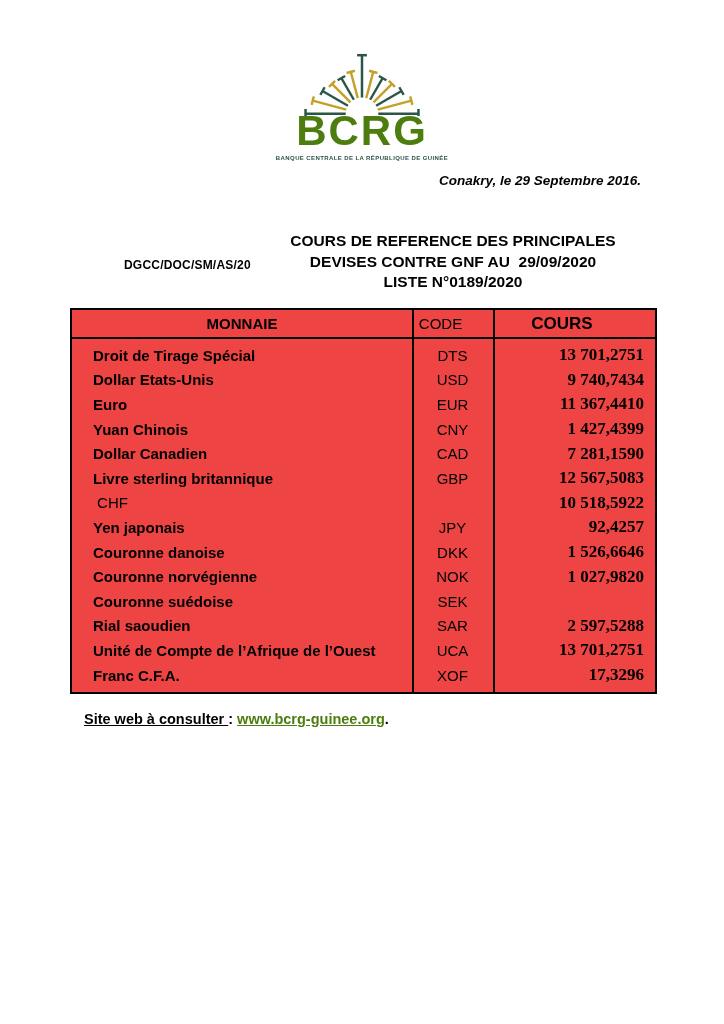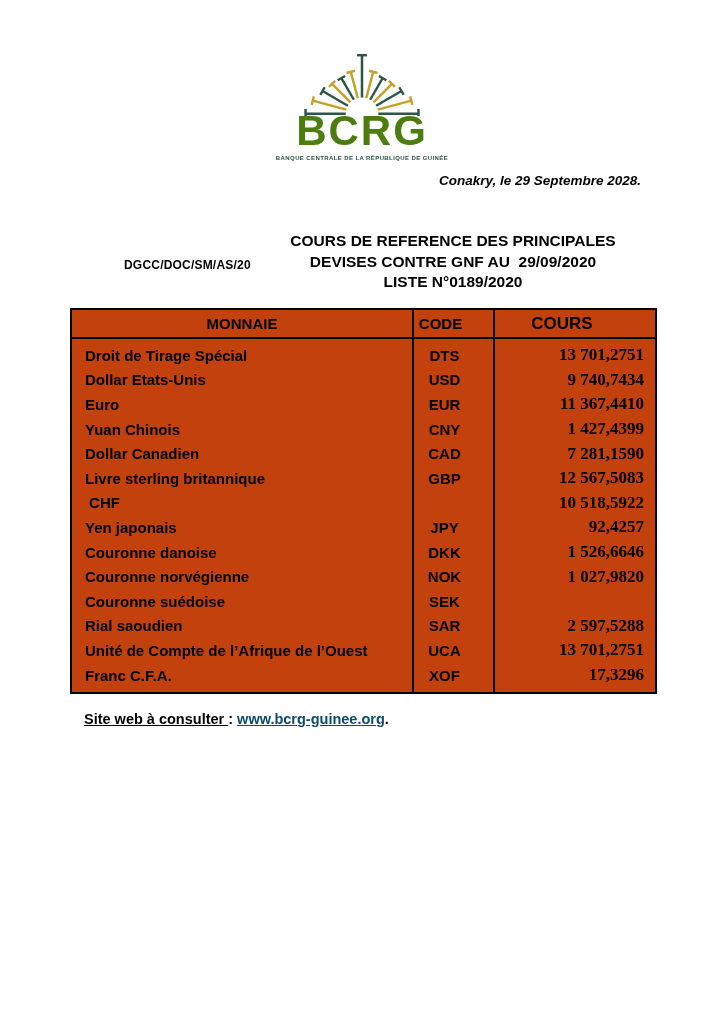--- a/index.html
+++ b/index.html
@@ -41,48 +41,48 @@
   
   .doc-title {
     position: absolute; top: 231px; left: 270px; width: 366px;
     text-align: center; font-size: 15.5px; font-weight: 700;
     line-height: 20.5px;
   }
 
   
   .rates-table {
     position: absolute; top: 308px; left: 70px; width: 587px;
-    border: 2px solid #000; background: #c2410c;
+    border: 2px solid #000; background: #ef4444;
   }
   .col-sep { position: absolute; top: 0; bottom: 0; width: 2px; background: #000; }
   .col-sep.s1 { left: 340px; }
   .col-sep.s2 { left: 421px; }
   .t-head {
     display: flex; align-items: center; height: 29px;
     border-bottom: 2px solid #000;
     font-size: 17px; font-weight: 700;
   }
   .t-head .c-monnaie { text-align: center; padding-left: 0; }
-  .t-body { padding: 4px 0 5px 4px; }
+  .t-body { padding: 4px 0 5px 12px; }
   .t-row { display: flex; align-items: center; height: 24.6px; }
   .t-body .t-row:nth-child(12) { }
   .c-monnaie { width: 340px; padding-left: 9px; font-size: 15px; font-weight: 700; }
-  .c-code   { width: 57px; text-align: center; font-size: 15px; font-weight: 700; }
+  .c-code   { width: 57px; text-align: center; font-size: 15px; font-weight: 400; }
   .c-cours  {
     flex: 1; text-align: right; padding-right: 11px;
     font-family: "Liberation Serif", serif; font-size: 17px; font-weight: 700;
   }
 
   
   .site-line {
     position: absolute; top: 711px; left: 84px;
     font-size: 14.5px; font-weight: 700;
   }
   .site-label { text-decoration: underline; }
-  .site-link { color: #0c4a6e; text-decoration: underline; cursor: pointer; }
+  .site-link { color: #4d7c0f; text-decoration: underline; cursor: pointer; }
 </style>
 </head>
 <body>
 
 <div class="logo">
   <svg class="logo-rays" width="132" height="76" viewBox="0 0 120 70">
     <g stroke-linecap="butt" fill="none">
       <g transform="rotate(-90,60,68)" stroke="#2a5547" stroke-width="2.3">
           <line x1="60" y1="53" x2="60" y2="16"></line>
           <line x1="55.5" y1="16" x2="64.5" y2="16"></line>
@@ -134,21 +134,21 @@
       <g transform="rotate(90,60,68)" stroke="#2a5547" stroke-width="2.3">
           <line x1="60" y1="53" x2="60" y2="16"></line>
           <line x1="55.5" y1="16" x2="64.5" y2="16"></line>
         </g>
     </g>
   </svg>
   <div class="logo-acronym">BCRG</div>
   <div class="logo-caption">BANQUE CENTRALE DE LA RÉPUBLIQUE DE GUINÉE</div>
 </div>
 
-<div class="dateline">Conakry, le 29 Septembre 2028.</div>
+<div class="dateline">Conakry, le 29 Septembre 2016.</div>
 <div class="ref-code">DGCC/DOC/SM/AS/20</div>
 
 <div class="doc-title">
   <div>COURS DE REFERENCE DES PRINCIPALES</div>
   <div>DEVISES CONTRE GNF AU&nbsp; 29/09/2020</div>
   <div>LISTE N°0189/2020</div>
 </div>
 
 <div class="rates-table">
   <div class="col-sep s1"></div>

